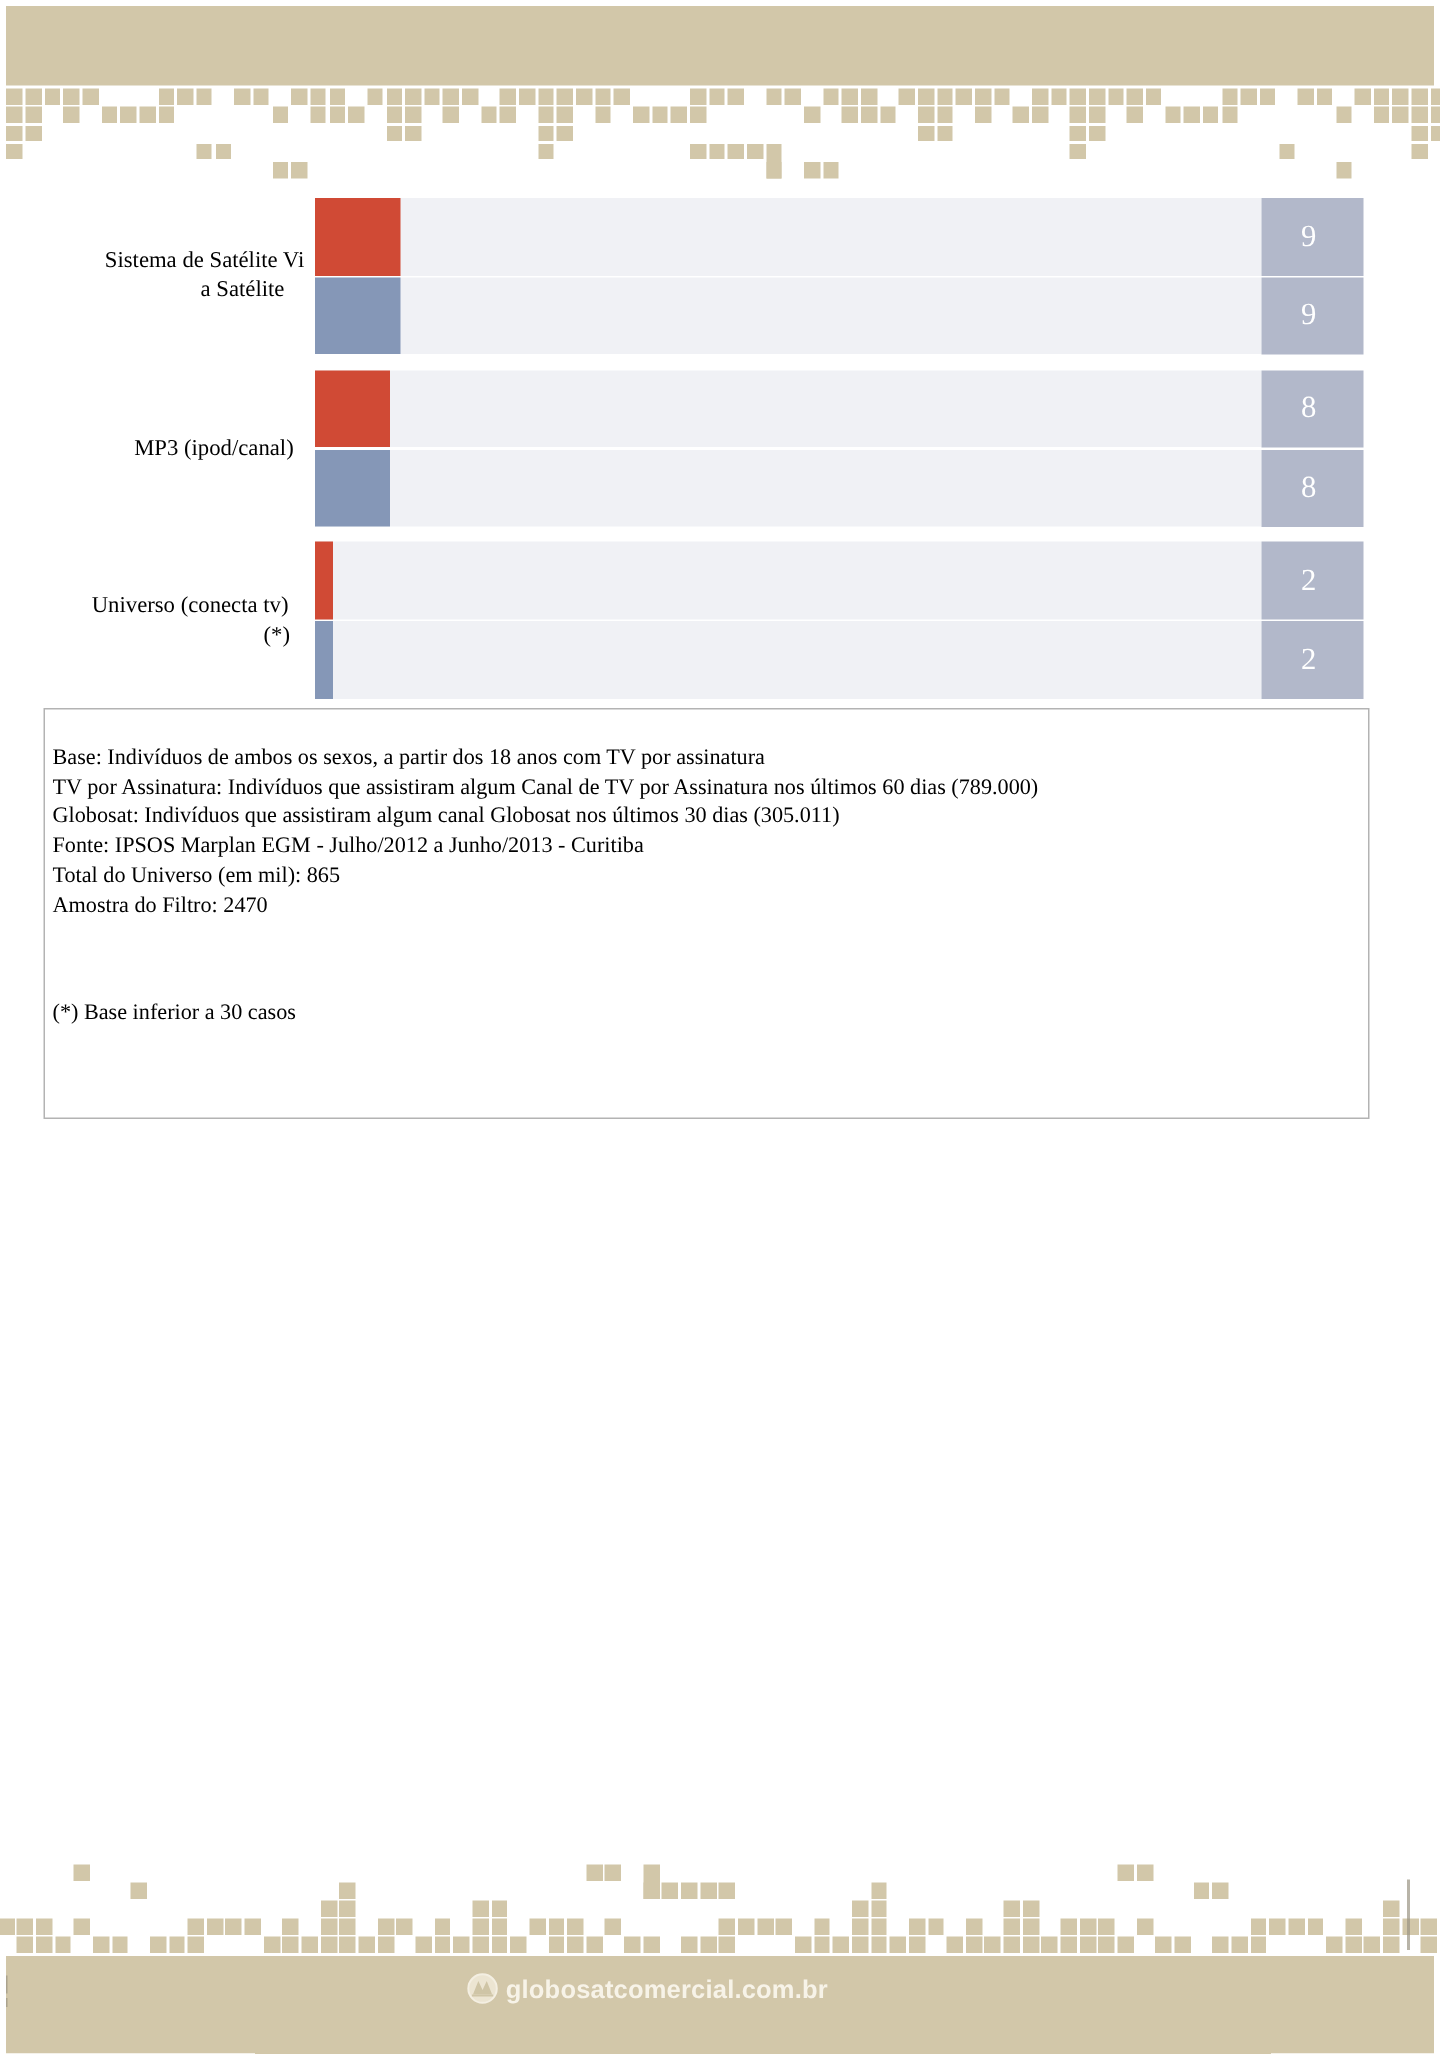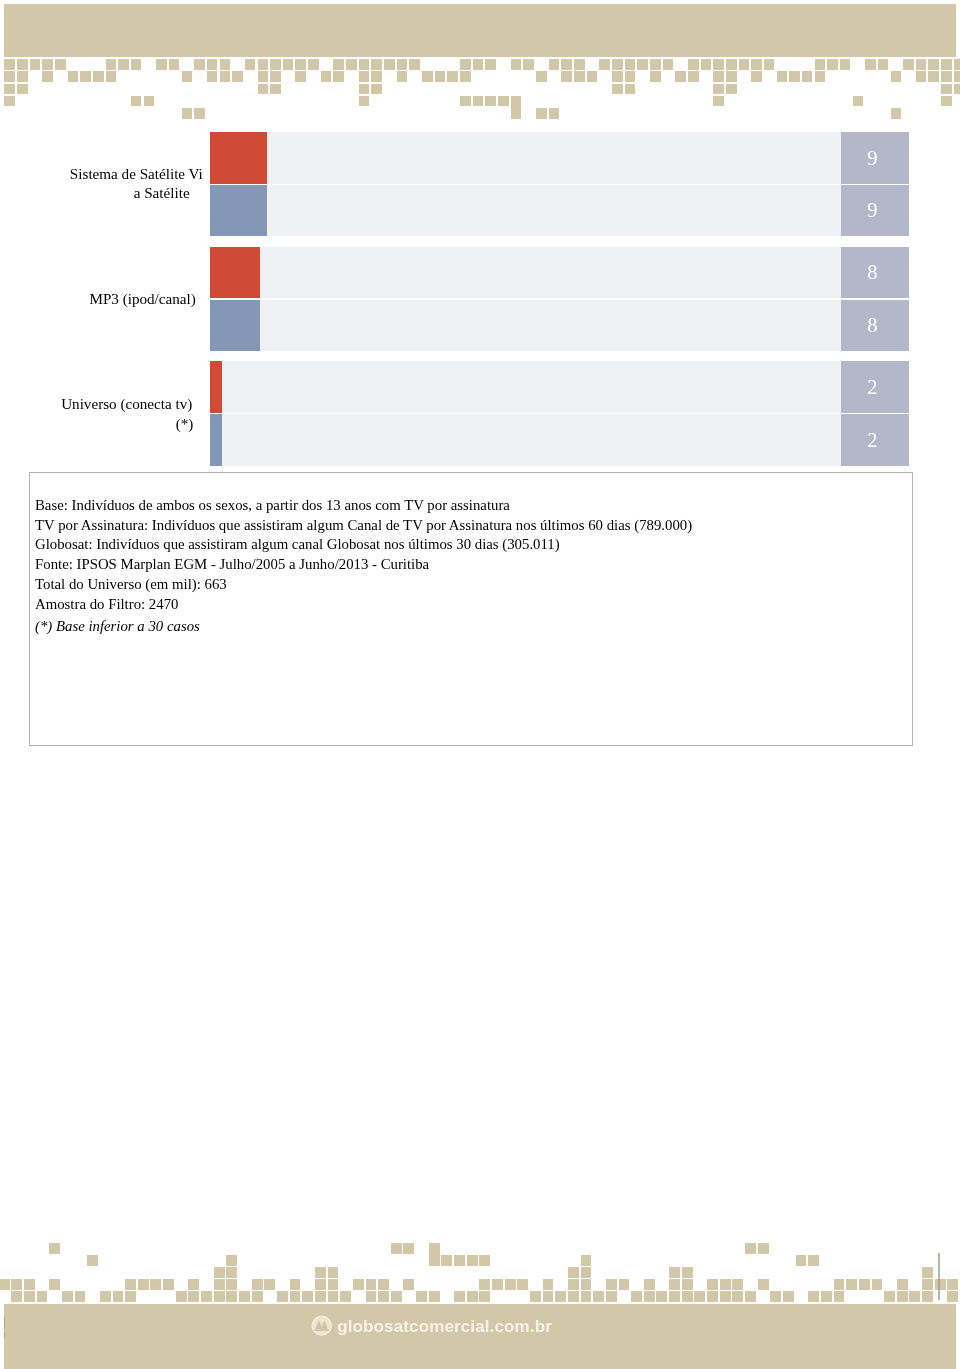--- a/index.html
+++ b/index.html
@@ -186,27 +186,27 @@
       <div class="valbox" style="left: 841px; top: 414.2px; width: 67.9px; height: 51.4px; background: rgb(178, 184, 202); color: rgb(255, 255, 255);">2</div>
       <div class="catlabel" style="right: 757.2px; top: 165.7px;">Sistema de Satélite Vi</div>
       <div class="catlabel" style="right: 770.4px; top: 185.3px;">a Satélite</div>
       <div class="catlabel" style="right: 764.2px; top: 291px;">MP3 (ipod/canal)</div>
       <div class="catlabel" style="right: 767.7px; top: 396.4px;">Universo (conecta tv)</div>
       <div class="catlabel" style="right: 766.7px; top: 415.8px;">(*)</div>
     </div>
 
   <div class="notes" style="left: 29.2px; top: 471.5px; width: 883.7px; height: 274.3px; border-color: rgb(179, 179, 179);"></div>
   <div id="notes-text">
-      <div class="noteline" style="left: 35px; top: 497.7px;">Base: Indivíduos de ambos os sexos, a partir dos 13 anos com TV por assinatura</div>
+      <div class="noteline" style="left: 35px; top: 497.7px;">Base: Indivíduos de ambos os sexos, a partir dos 18 anos com TV por assinatura</div>
       <div class="noteline" style="left: 35px; top: 517.55px;">TV por Assinatura: Indivíduos que assistiram algum Canal de TV por Assinatura nos últimos 60 dias (789.000)</div>
       <div class="noteline" style="left: 35px; top: 537.4px;">Globosat: Indivíduos que assistiram algum canal Globosat nos últimos 30 dias (305.011)</div>
-      <div class="noteline" style="left: 35px; top: 557.25px;">Fonte: IPSOS Marplan EGM - Julho/2005 a Junho/2013 - Curitiba</div>
-      <div class="noteline" style="left: 35px; top: 577.1px;">Total do Universo (em mil): 663</div>
+      <div class="noteline" style="left: 35px; top: 557.25px;">Fonte: IPSOS Marplan EGM - Julho/2012 a Junho/2013 - Curitiba</div>
+      <div class="noteline" style="left: 35px; top: 577.1px;">Total do Universo (em mil): 865</div>
       <div class="noteline" style="left: 35px; top: 596.95px;">Amostra do Filtro: 2470</div>
-      <div class="noteline" style="left: 35px; top: 619px; font-style: italic;">(*) Base inferior a 30 casos</div>
+      <div class="noteline" style="left: 35px; top: 668px;">(*) Base inferior a 30 casos</div>
     </div>
 
   <div id="bottom-pattern">
       <i class="pxl" style="left: 49.25px; top: 1243.3px; width: 10.9px; height: 11px; background: rgb(210, 199, 169);"></i>
       <i class="pxl" style="left: 390.8px; top: 1243.3px; width: 10.9px; height: 11px; background: rgb(210, 199, 169);"></i>
       <i class="pxl" style="left: 403.45px; top: 1243.3px; width: 10.9px; height: 11px; background: rgb(210, 199, 169);"></i>
       <i class="pxl" style="left: 428.75px; top: 1243.3px; width: 10.9px; height: 22.98px; background: rgb(210, 199, 169);"></i>
       <i class="pxl" style="left: 745px; top: 1243.3px; width: 10.9px; height: 11px; background: rgb(210, 199, 169);"></i>
       <i class="pxl" style="left: 757.65px; top: 1243.3px; width: 10.9px; height: 11px; background: rgb(210, 199, 169);"></i>
       <i class="pxl" style="left: 87.2px; top: 1255.28px; width: 10.9px; height: 11px; background: rgb(210, 199, 169);"></i>

